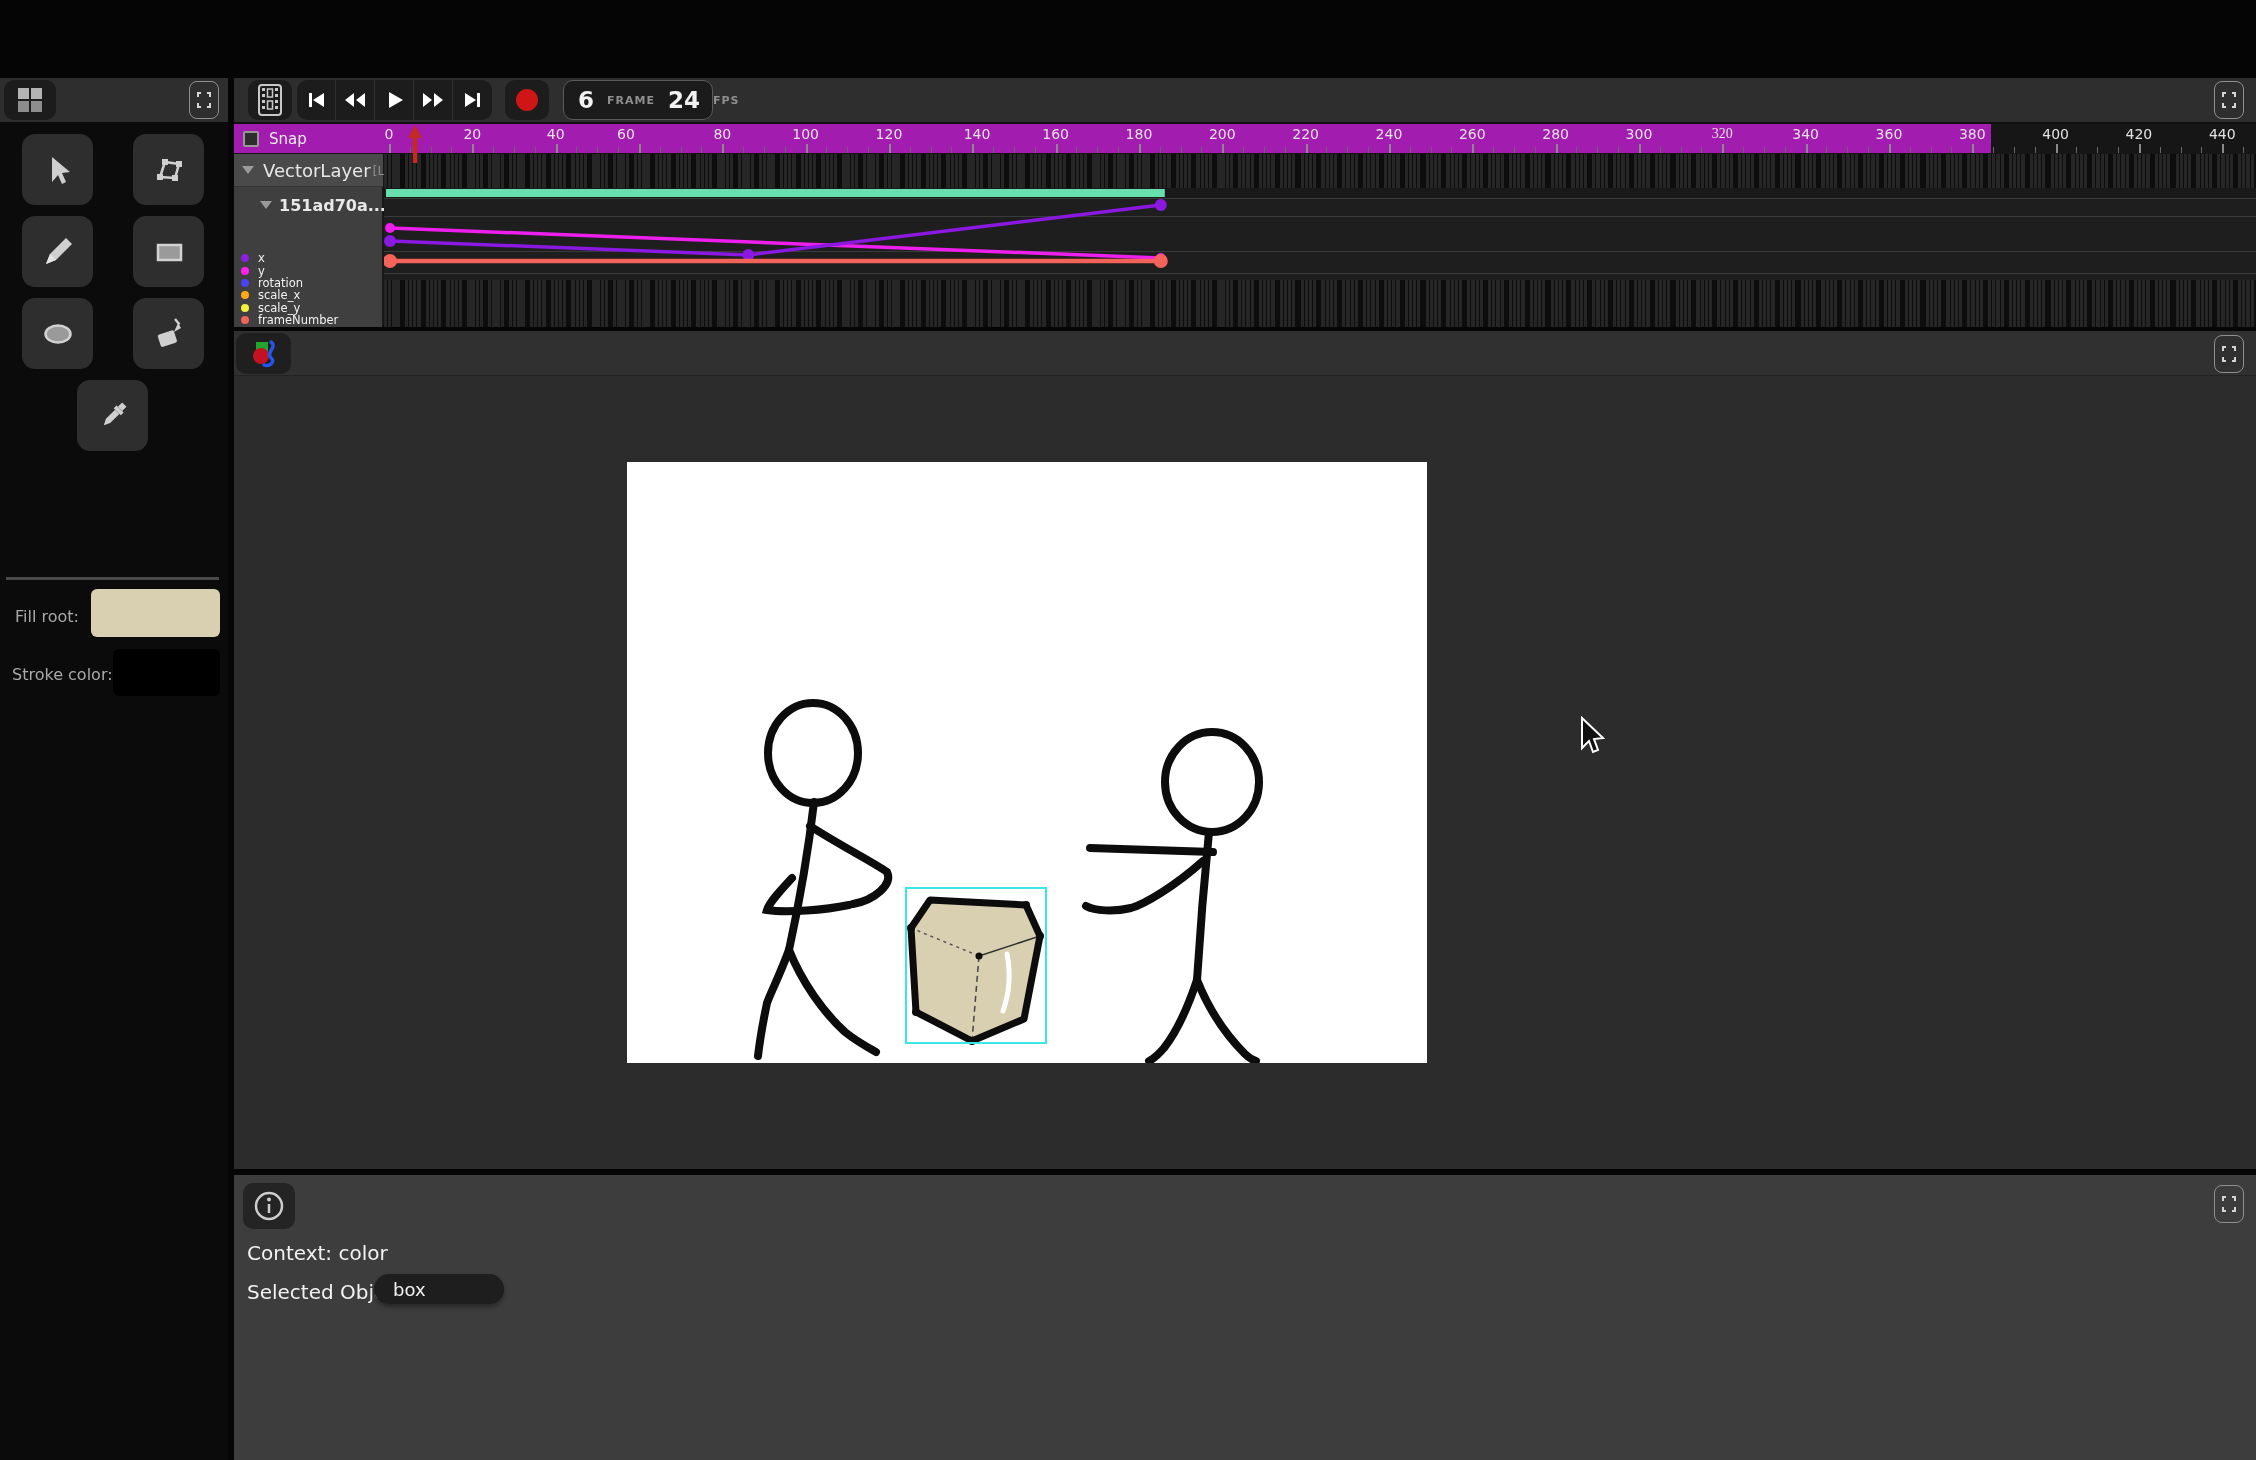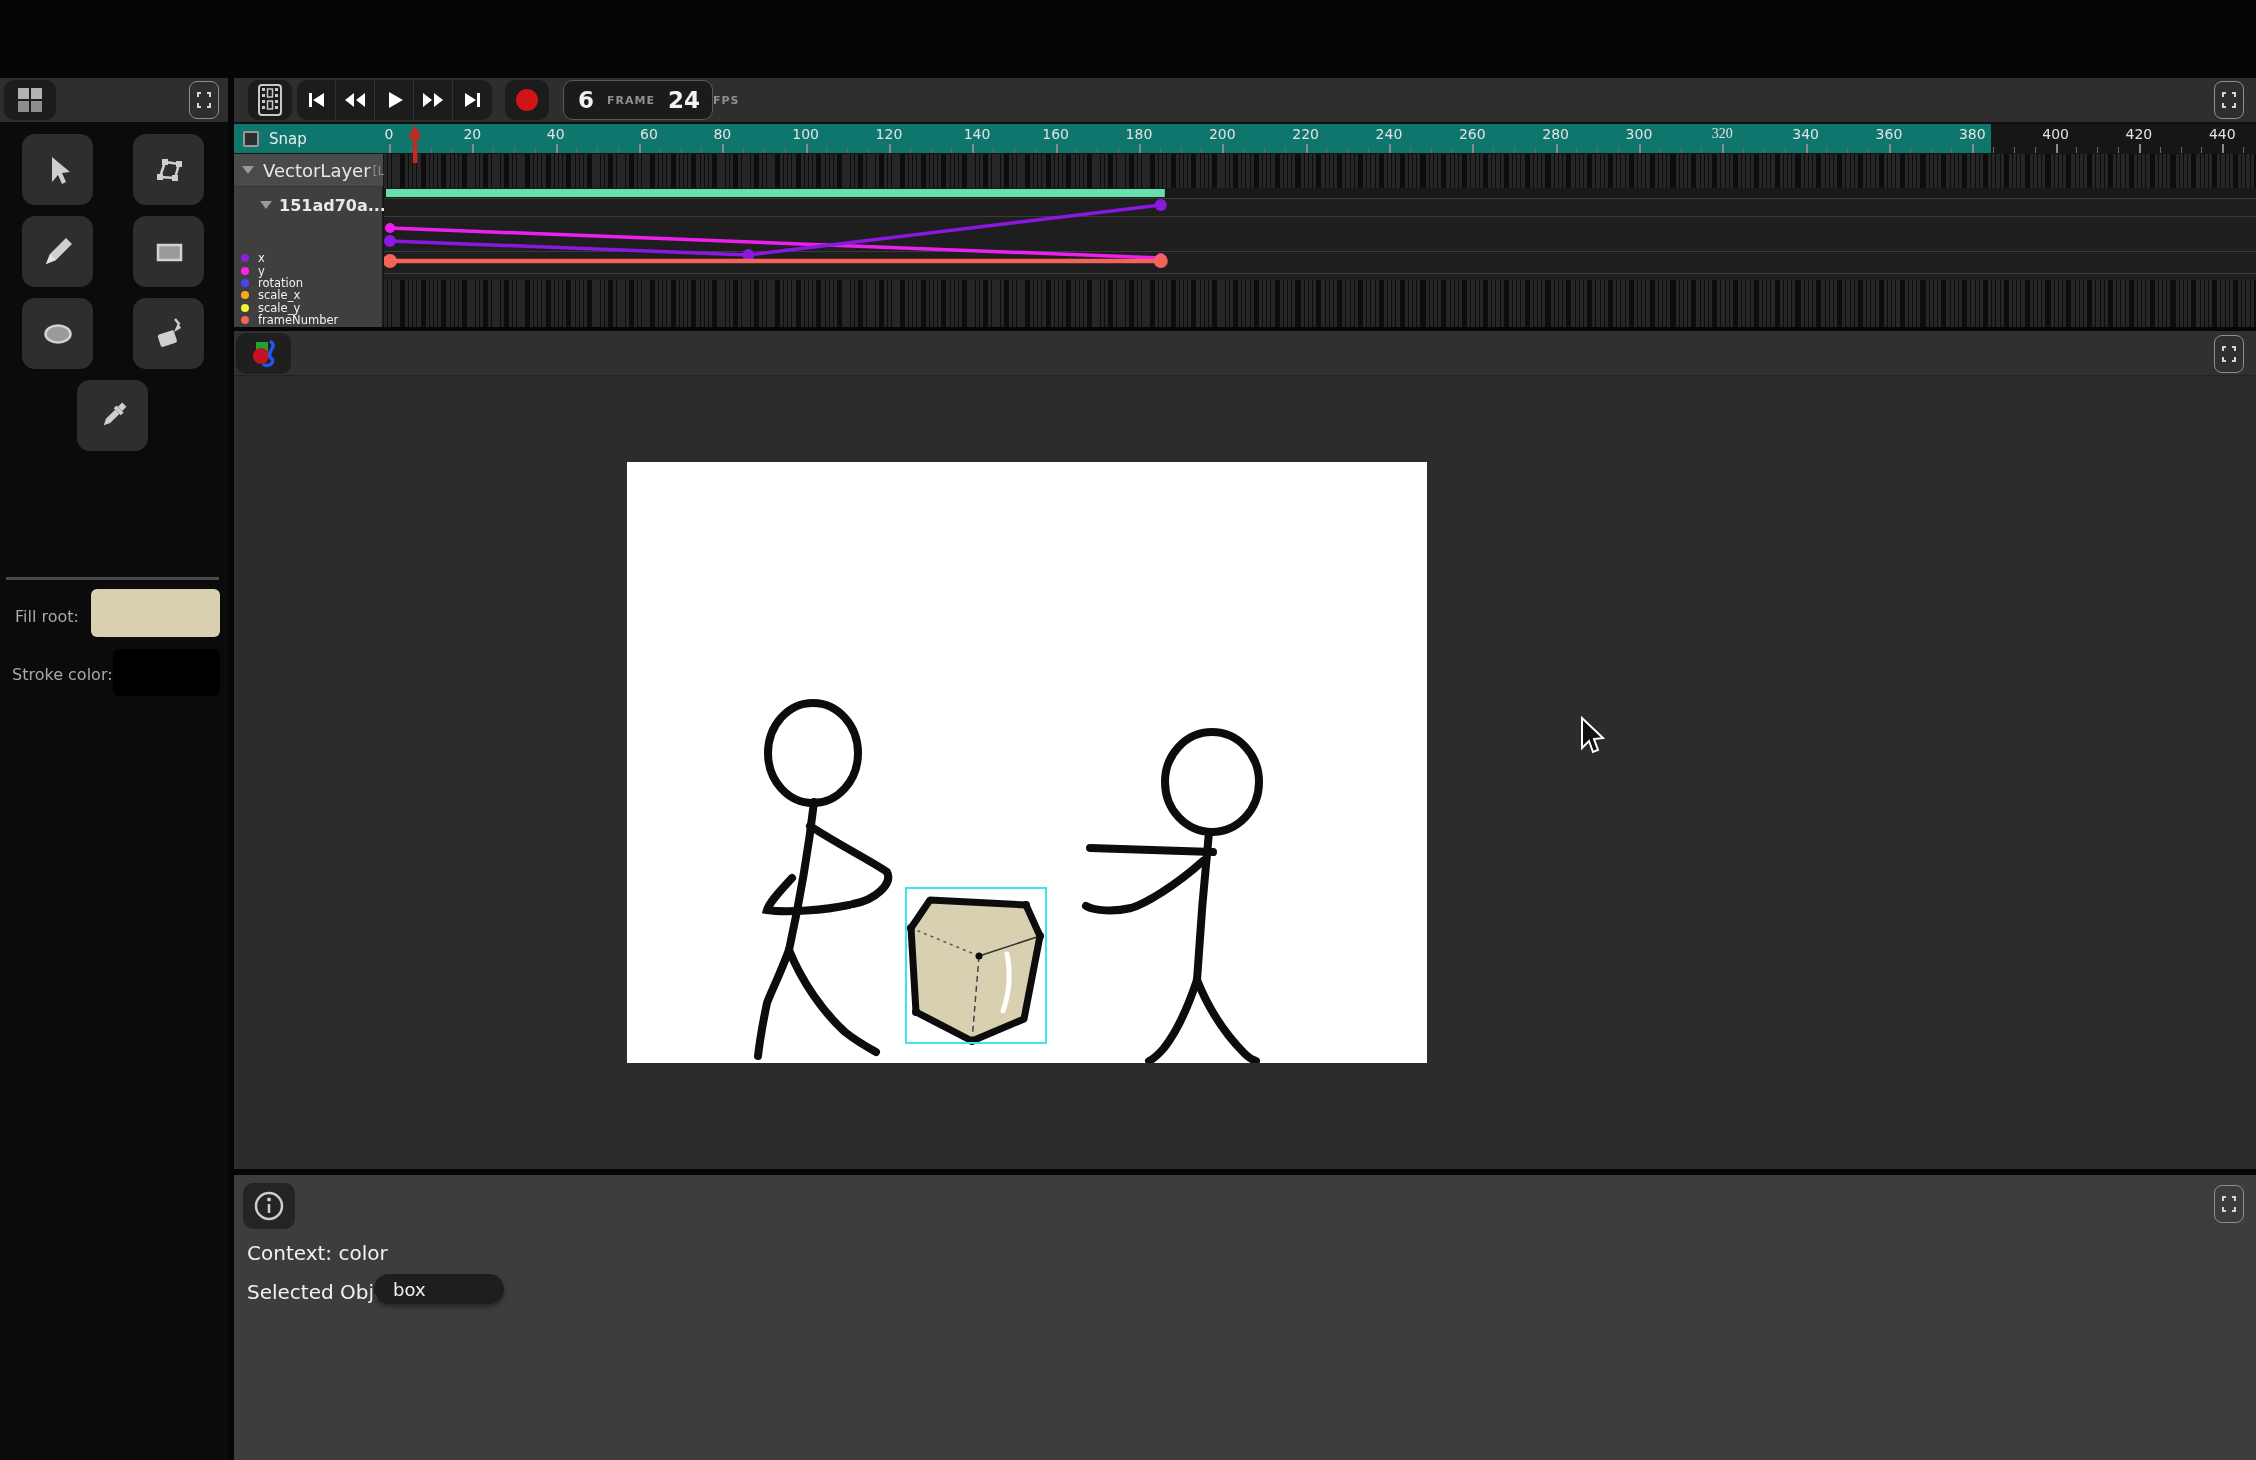--- a/index.html
+++ b/index.html
@@ -31,21 +31,21 @@
 
   
   .sidebar { position:absolute; left:0; top:122px; width:228px; height:1338px; background:#0b0b0b; }
   .tool-btn { position:absolute; width:71px; height:71px; background:#2e2e2e; border-radius:13px; display:flex; align-items:center; justify-content:center; }
   .divider { position:absolute; left:6px; top:455px; width:213px; height:3px; background:#4a4a4a; }
   .swatch-label { position:absolute; font-size:16px; color:#a9a9a9; }
   .swatch { position:absolute; border-radius:6px; }
 
   
   .timeline { position:absolute; left:234px; top:122px; width:2022px; height:203px; background:#161616; border-top:2px solid #101010; }
-  .tl-header { position:absolute; left:0; top:0; width:1757px; height:30px; background:#0f766e; border-bottom:1px solid #141414; }
+  .tl-header { position:absolute; left:0; top:0; width:1757px; height:30px; background:#a21caf; border-bottom:1px solid #141414; }
   .tl-snap { position:absolute; left:0; top:0; width:149px; height:30px; display:flex; align-items:center; padding-left:9px; gap:10px; }
   .checkbox { width:16px; height:16px; border:2px solid #989898; border-radius:2px; background:#2d2d2d; }
   .snap-label { font-size:15px; color:#ececec; }
   #ruler-ticks { position:absolute; left:149px; top:0; width:1873px; height:30px; }
   .tick { position:absolute; bottom:1px; width:2px; background:#8a8a8a; }
   .tick.major { height:9px; }
   .tick.minor { height:6px; width:1px; background:#676767; }
   .tick-label { position:absolute; bottom:12px; transform:translateX(-50%); font-size:14px; color:#e3e3e3; }
   .tl-left { position:absolute; left:0; top:30px; width:149px; height:173px; background:#3f3f3f; border-right:1px solid #1a1a1a; }
   .row-layer { position:absolute; left:0; top:0; width:149px; height:33px; background:#4a4a4a; border-bottom:1px solid #343434; display:flex; align-items:center; padding-left:8px; gap:9px; font-size:18px; }
@@ -234,21 +234,21 @@
         <span class="snap-label">Snap</span>
       </div>
       <div id="ruler-ticks">
           <div class="tick major" style="left: 6px;"></div>
           <div class="tick-label" style="left: 6px;">0</div>
           <div class="tick major" style="left: 89.33px;"></div>
           <div class="tick-label" style="left: 89.33px;">20</div>
           <div class="tick major" style="left: 172.66px;"></div>
           <div class="tick-label" style="left: 172.66px;">40</div>
           <div class="tick major" style="left: 255.99px;"></div>
-          <div class="tick-label" style="left: 266px;">60</div>
+          <div class="tick-label" style="left: 243px;">60</div>
           <div class="tick major" style="left: 339.32px;"></div>
           <div class="tick-label" style="left: 339.32px;">80</div>
           <div class="tick major" style="left: 422.65px;"></div>
           <div class="tick-label" style="left: 422.65px;">100</div>
           <div class="tick major" style="left: 505.98px;"></div>
           <div class="tick-label" style="left: 505.98px;">120</div>
           <div class="tick major" style="left: 589.31px;"></div>
           <div class="tick-label" style="left: 594px;">140</div>
           <div class="tick major" style="left: 672.64px;"></div>
           <div class="tick-label" style="left: 672.64px;">160</div>

